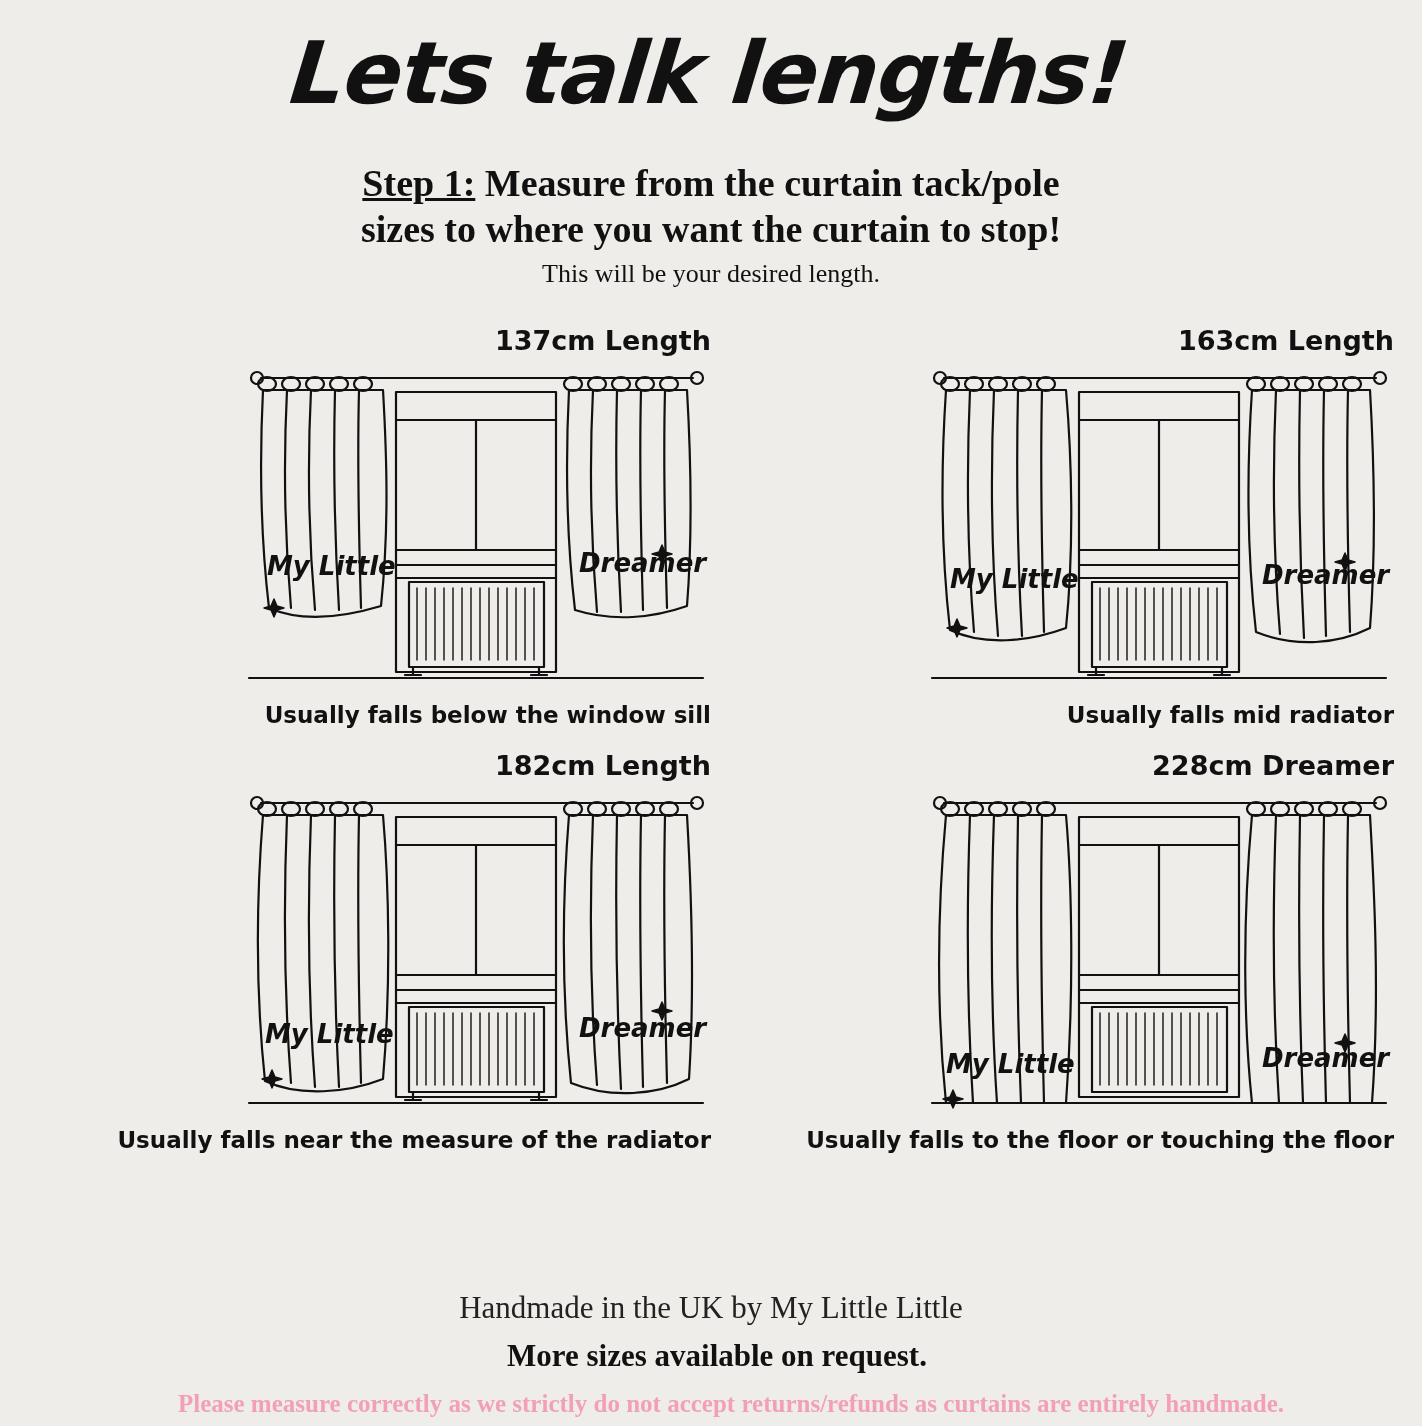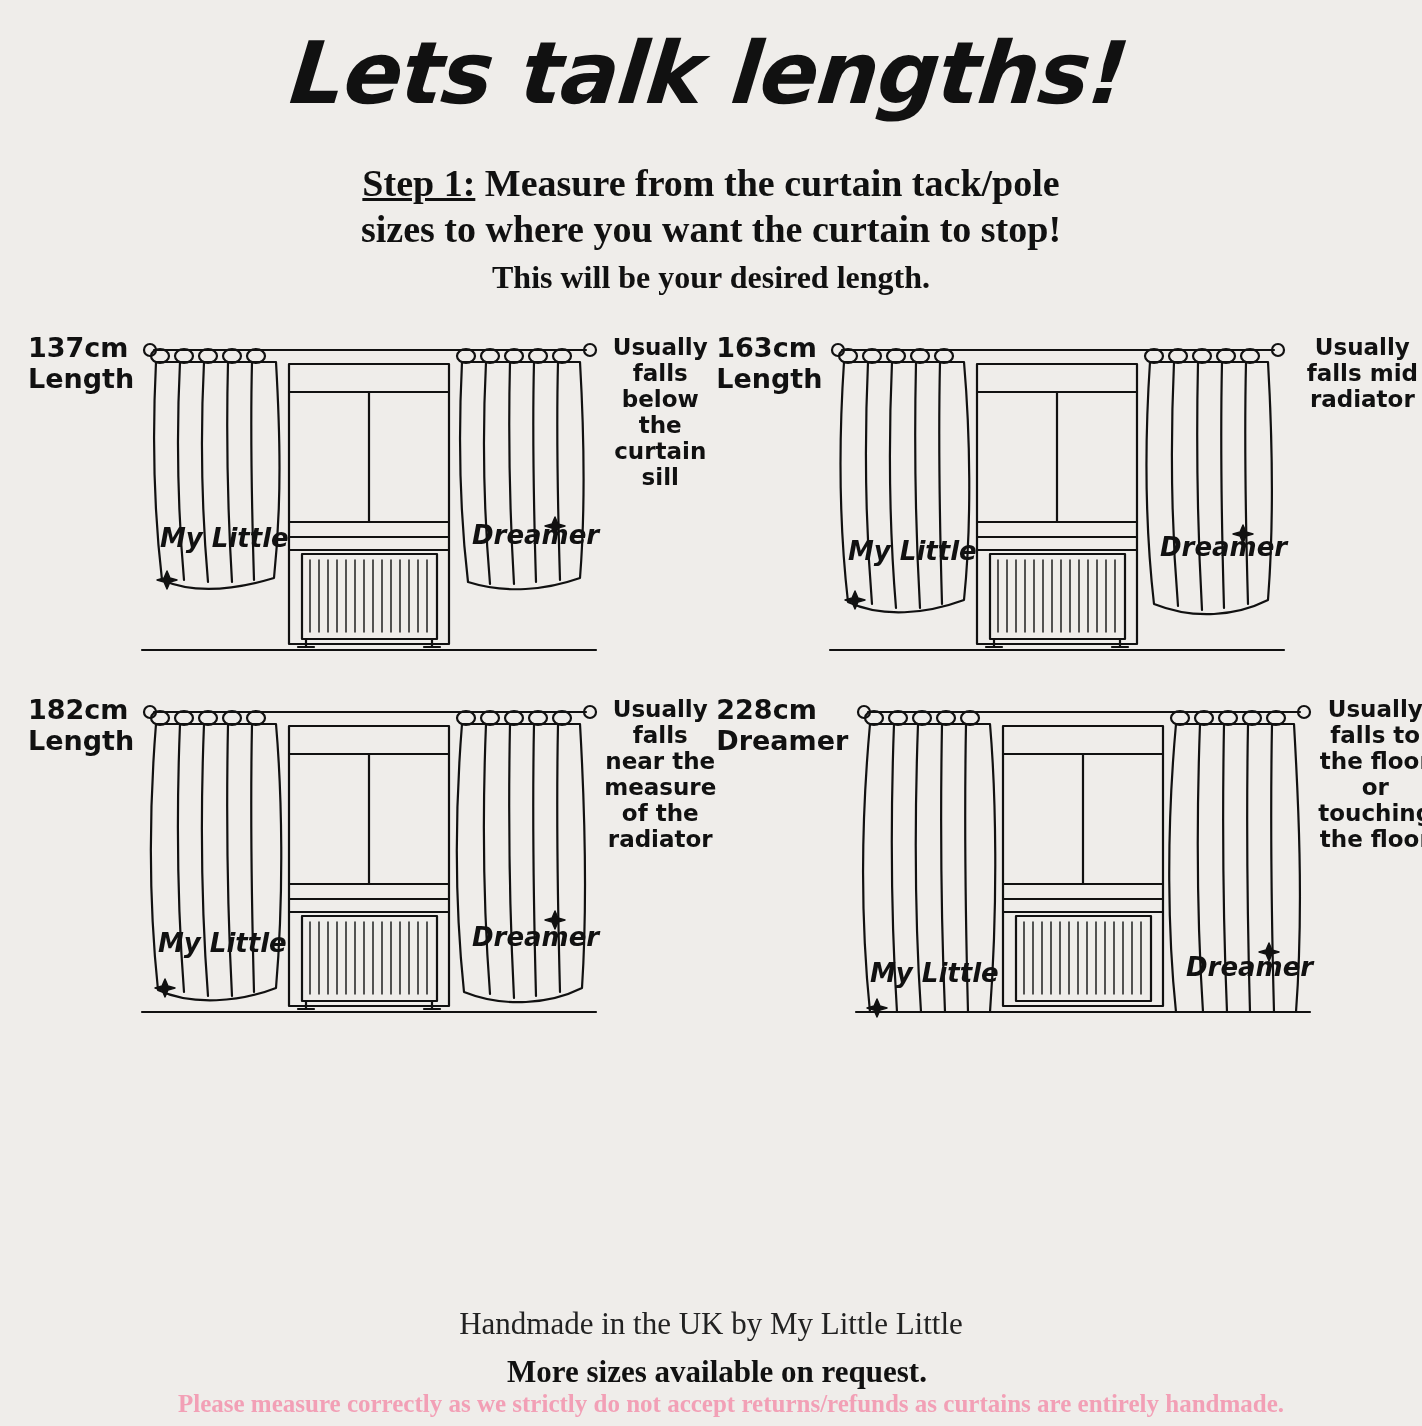--- a/index.html
+++ b/index.html
@@ -42,40 +42,40 @@
   .step-line1 {
     font-family: "Liberation Serif", serif;
     font-weight: bold;
     font-size: 38px;
     line-height: 1.22;
     color: #111;
   }
   .step-line1 .u { text-decoration: underline; }
   .step-line2 {
     font-family: "Liberation Serif", serif;
-    font-weight: bold;
-    font-size: 32px;
+    font-weight: normal;
+    font-size: 26px;
     margin-top: 6px;
     color: #111;
   }
 
   
   .grid {
     margin-top: 36px;
     display: grid;
     grid-template-columns: 1fr 1fr;
     grid-template-rows: auto auto;
     column-gap: 0px;
     row-gap: 22px;
     padding: 0 28px;
   }
   .cell {
     display: flex;
-    flex-direction: row;
-    align-items: flex-start;
+    flex-direction: column;
+    align-items: flex-end;
   }
   .cell-title {
     font-family: "DejaVu Sans", sans-serif;
     font-weight: bold;
     font-size: 27px;
     color: #111;
     margin-bottom: 4px;
   }
   .cell-caption {
     font-family: "DejaVu Sans", sans-serif;
@@ -105,21 +105,21 @@
     font-weight: bold;
     font-size: 31px;
     color: #111;
     margin-top: 12px;
     padding-left: 12px;
   }
   .footer-warn {
     font-family: "Liberation Serif", serif;
     font-weight: bold;
     font-size: 25px;
-    margin-top: 0;
+    margin-top: 16px;
     color: #f2a0b6;
     white-space: nowrap;
     padding-left: 40px;
   }
 
   .script-label {
     font-family: "DejaVu Sans", sans-serif;
     font-weight: bold;
     font-style: italic;
     font-size: 26px;
@@ -208,21 +208,21 @@
               <ellipse cx="428" cy="24" rx="9" ry="7"></ellipse>
             </g>
 
             <path d="M30 246 l3 -7 l3 7 l7 2 l-7 2 l-3 7 l-3 -7 l-7 -2 Z" stroke-width="1.4" fill="#111"></path>
             <path d="M418 192 l3 -7 l3 7 l7 2 l-7 2 l-3 7 l-3 -7 l-7 -2 Z" stroke-width="1.4" fill="#111"></path>
           </g>
           <text class="script-label" x="26" y="215" fill="#111">My Little</text>
           <text class="script-label" x="338" y="212" fill="#111">Dreamer</text>
         </svg>
       </div>
-      <div class="cell-caption">Usually falls below the curtain sill</div>
+      <div class="cell-caption">Usually falls below the window sill</div>
     </div>
 
     <div class="cell">
       <div class="cell-title">163cm Length</div>
       <div class="svg-wrap">
         <svg width="470" height="340" viewBox="0 0 470 340" xmlns="http://www.w3.org/2000/svg">
           <g fill="none" stroke="#111" stroke-width="2.2" stroke-linecap="round" stroke-linejoin="round">
             <line x1="20" y1="18" x2="452" y2="18"></line>
             <circle cx="16" cy="18" r="6"></circle>
             <circle cx="456" cy="18" r="6"></circle>

